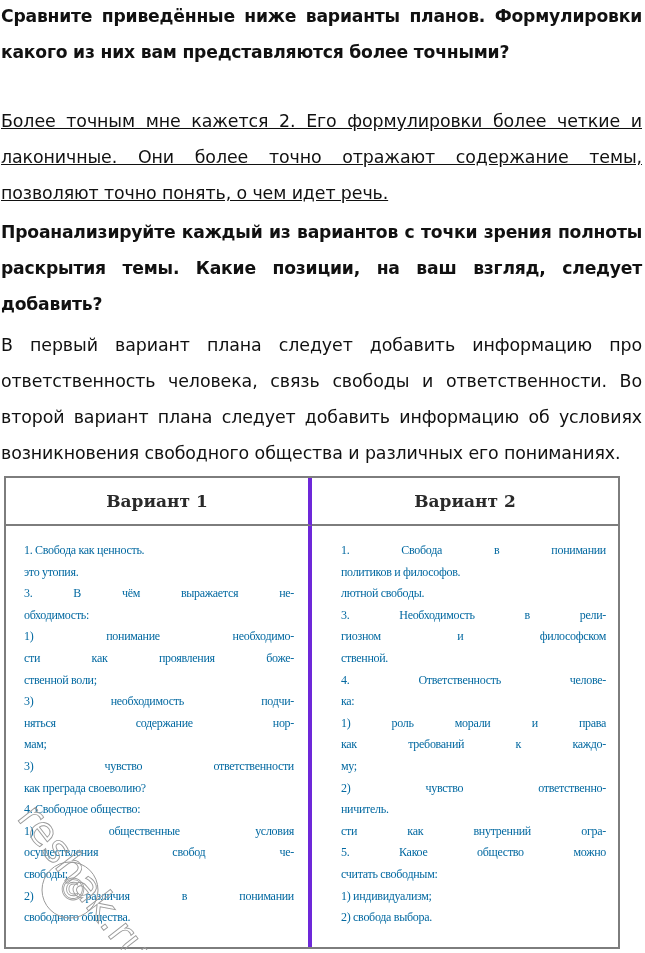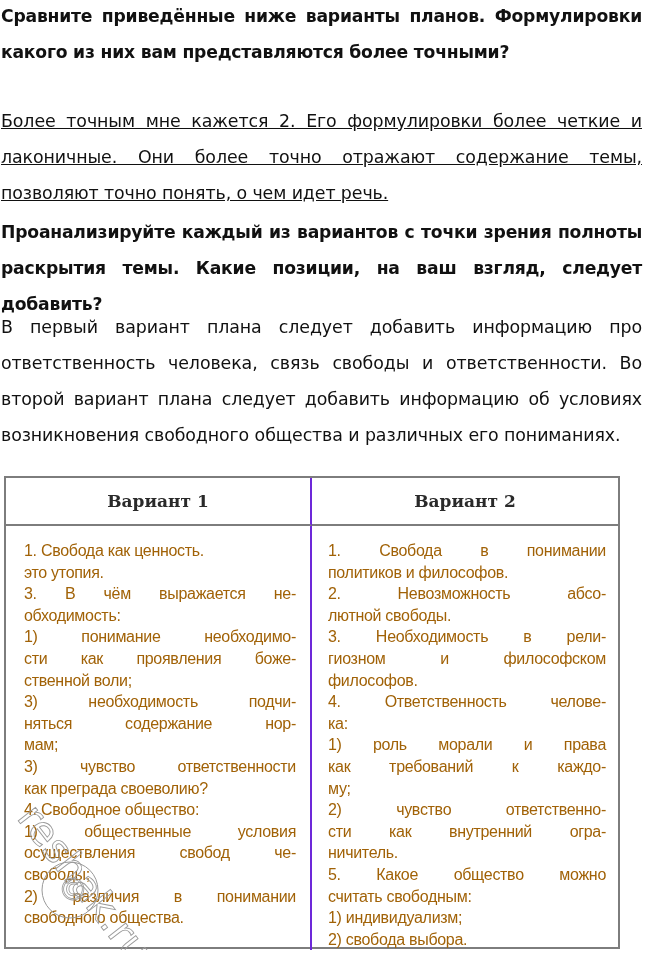--- a/index.html
+++ b/index.html
@@ -30,21 +30,21 @@
     padding: 0 3px 0 1px;
     letter-spacing: -0.1px;
   }
   .para.q {
     font-weight: bold;
     letter-spacing: -0.2px;
   }
   #q1 { position: absolute; top: -2px; }
   #a1 { position: absolute; top: 103px; font-size: 17.4px; text-decoration: underline; }
   #q2 { position: absolute; top: 206px; margin-top: 8px; }
-  #a2 { position: absolute; top: 309px; font-size: 17.4px; }
+  #a2 { position: absolute; top: 327px; font-size: 17.4px; }
 
   .plan-table {
     position: absolute;
     left: 4px;
     top: 476px;
     width: 616px;
     height: 473px;
     border: 2px solid #7d7d7d;
     box-sizing: border-box;
     display: grid;
@@ -56,34 +56,34 @@
     font-family: "DejaVu Serif", serif;
     font-weight: bold;
     font-size: 17px;
     color: #2a2a2a;
     display: flex;
     align-items: center;
     justify-content: center;
     border-bottom: 2px solid #7d7d7d;
   }
   .th.left, .td.left {
-    border-right: 2px solid #6d28d9;
+    border-right: 4px solid #6d28d9;
   }
   .td {
-    font-family: Liberation Sans, sans-serif;
-    font-size: 16px;
+    font-family: Liberation Serif, serif;
+    font-size: 12px;
     line-height: 21.6px;
-    color: #a16207;
+    color: #0369a1;
     padding: 14px 14px 0 18px;
     text-align: justify;
     text-align-last: left;
     letter-spacing: -0.3px;
   }
   .td.right {
-    padding-left: 16px;
+    padding-left: 29px;
     padding-right: 12px;
   }
   .line {
     display: block;
     text-align: justify;
     text-align-last: justify;
     white-space: nowrap;
   }
   .line.last {
     text-align-last: left;
@@ -125,33 +125,32 @@
         <span class="line last">4. Свободное общество:</span>
         <span class="line">1) общественные условия</span>
         <span class="line">осуществления свобод че-</span>
         <span class="line last">свободы;</span>
         <span class="line">2) различия в понимании</span>
         <span class="line last">свободного общества.</span>
       </div>
     <div class="td right">
         <span class="line">1. Свобода в понимании</span>
         <span class="line last">политиков и философов.</span>
-        <span class="line">2. Невозможность абсо-</span>
         <span class="line last">лютной свободы.</span>
         <span class="line">3. Необходимость в рели-</span>
         <span class="line">гиозном и философском</span>
-        <span class="line last">философов.</span>
+        <span class="line last">ственной.</span>
         <span class="line">4. Ответственность челове-</span>
         <span class="line last">ка:</span>
         <span class="line">1) роль морали и права</span>
         <span class="line">как требований к каждо-</span>
         <span class="line last">му;</span>
         <span class="line">2) чувство ответственно-</span>
+        <span class="line last">ничитель.</span>
         <span class="line">сти как внутренний огра-</span>
-        <span class="line last">ничитель.</span>
         <span class="line">5. Какое общество можно</span>
         <span class="line last">считать свободным:</span>
         <span class="line last">1) индивидуализм;</span>
         <span class="line last">2) свобода выбора.</span>
       </div>
   </div>
 
   <svg class="watermark" viewBox="0 0 180 170">
     <g fill="none" stroke="#9a9a9a" stroke-width="1">
       <circle cx="62" cy="110" r="28"></circle>

